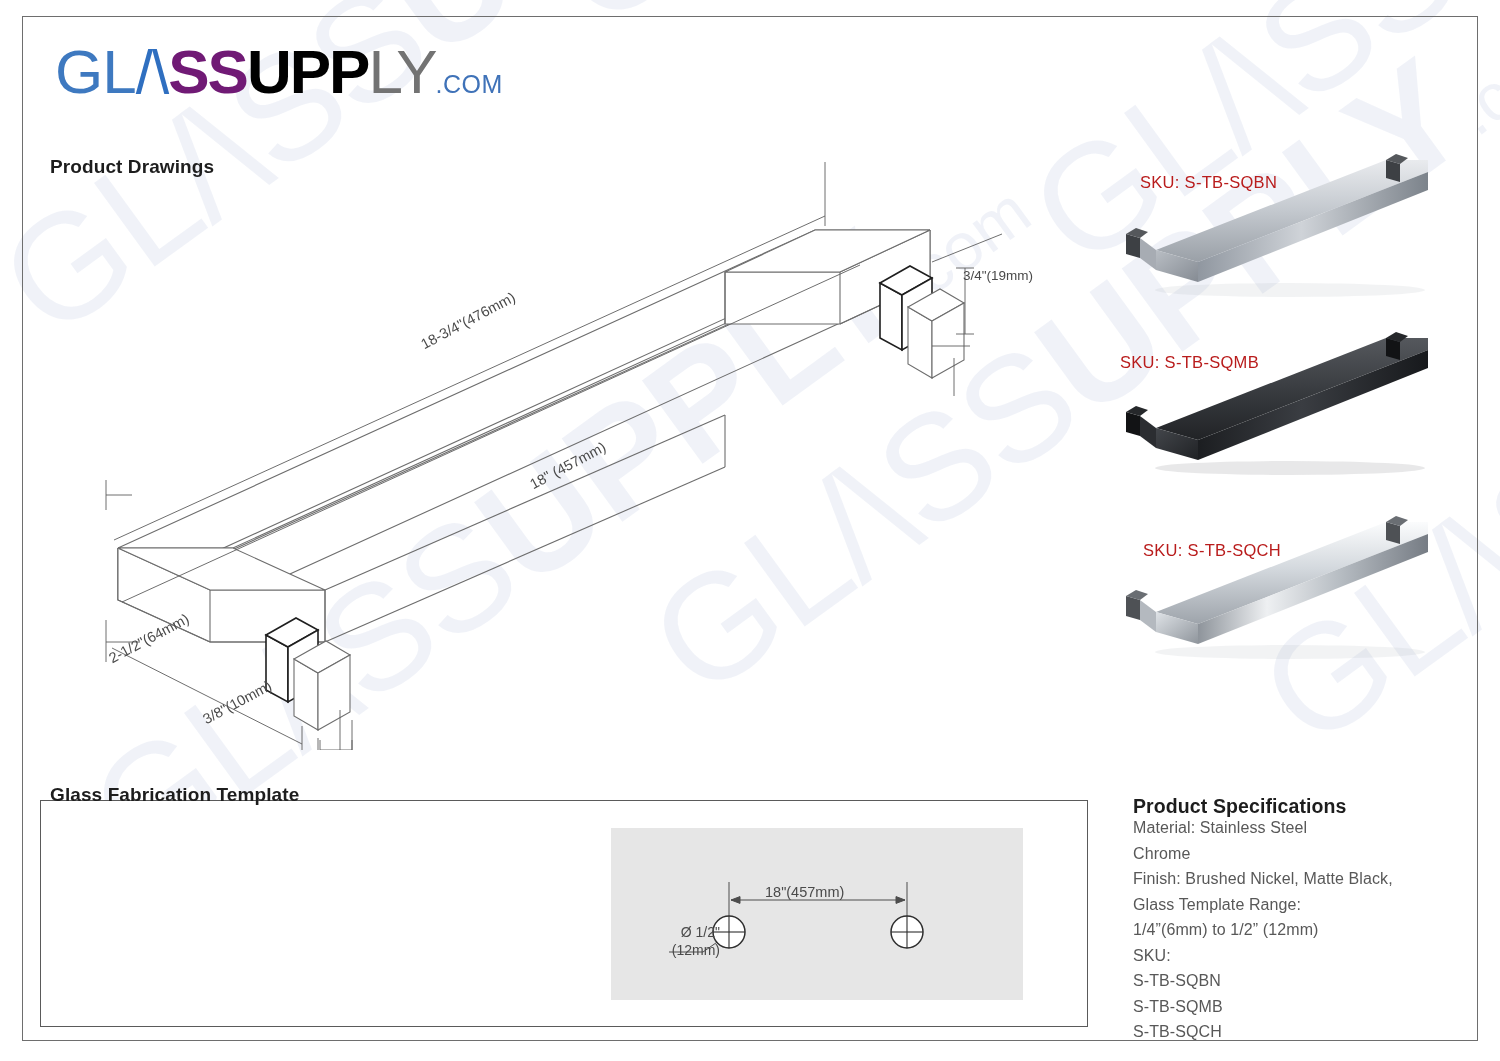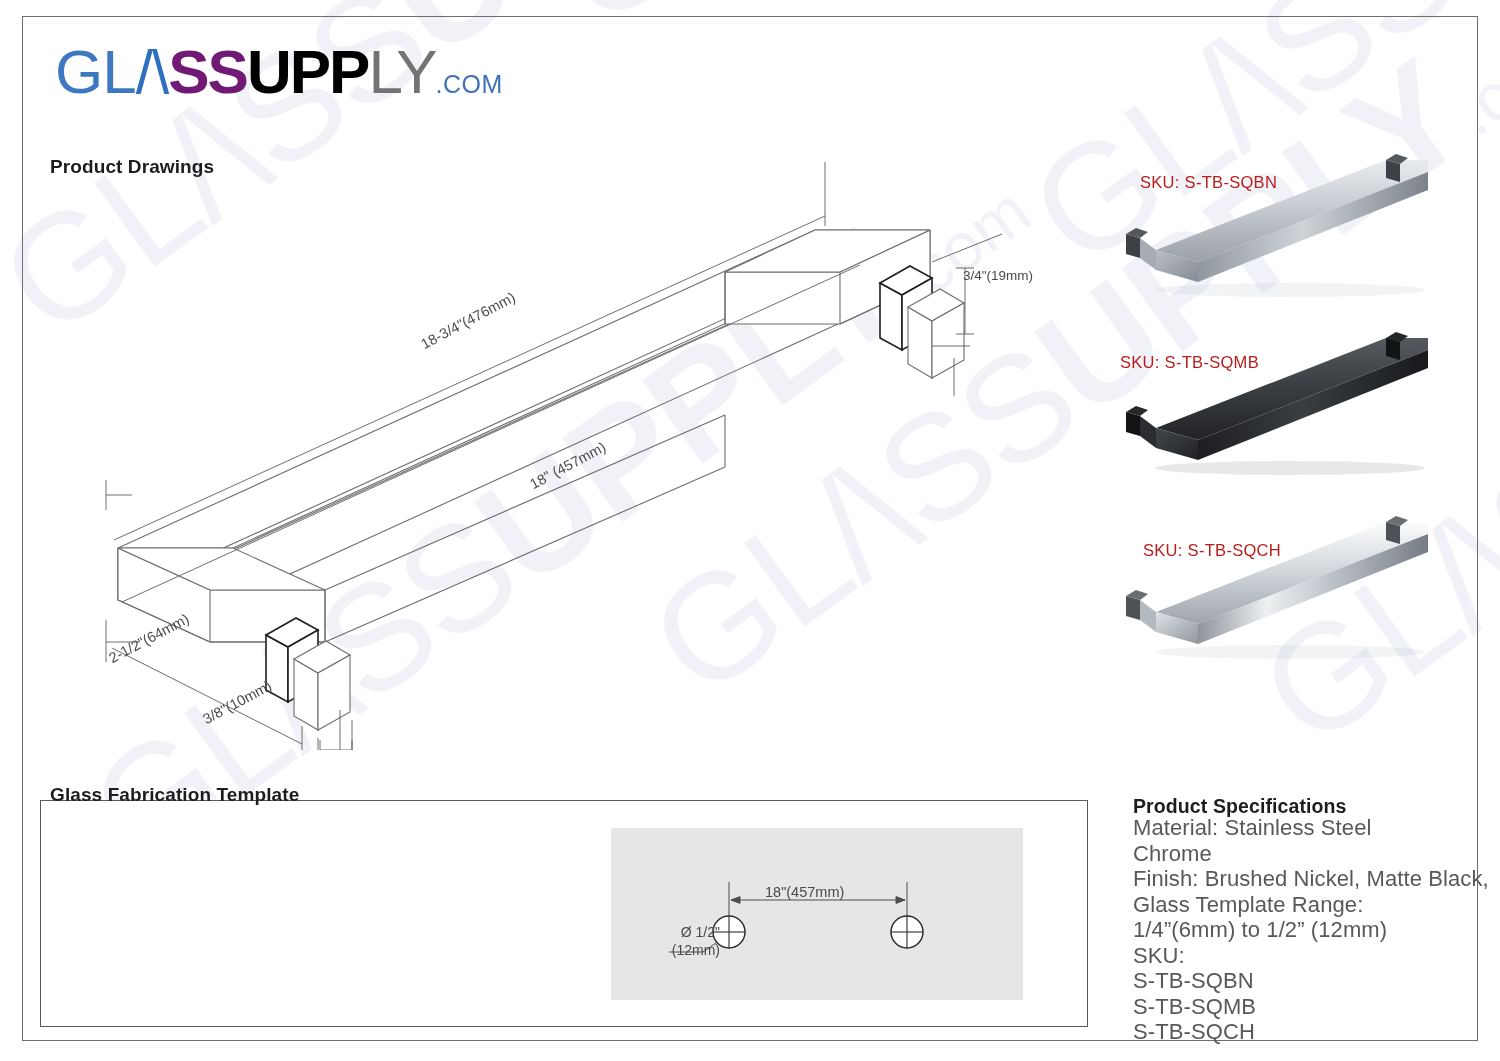--- a/index.html
+++ b/index.html
@@ -159,21 +159,21 @@
 
   
   #specs-block {
     position: absolute;
     left: 1133px;
     top: 815px;
     width: 350px;
     z-index: 4;
   }
   #specs-block .spec-line {
-    font-size: 22px;
+    font-size: 16px;
     line-height: 25.5px;
     color: #585858;
     letter-spacing: 0.1px;
     white-space: nowrap;
   }
 </style>
 </head>
 <body>
 
 <div id="page">

